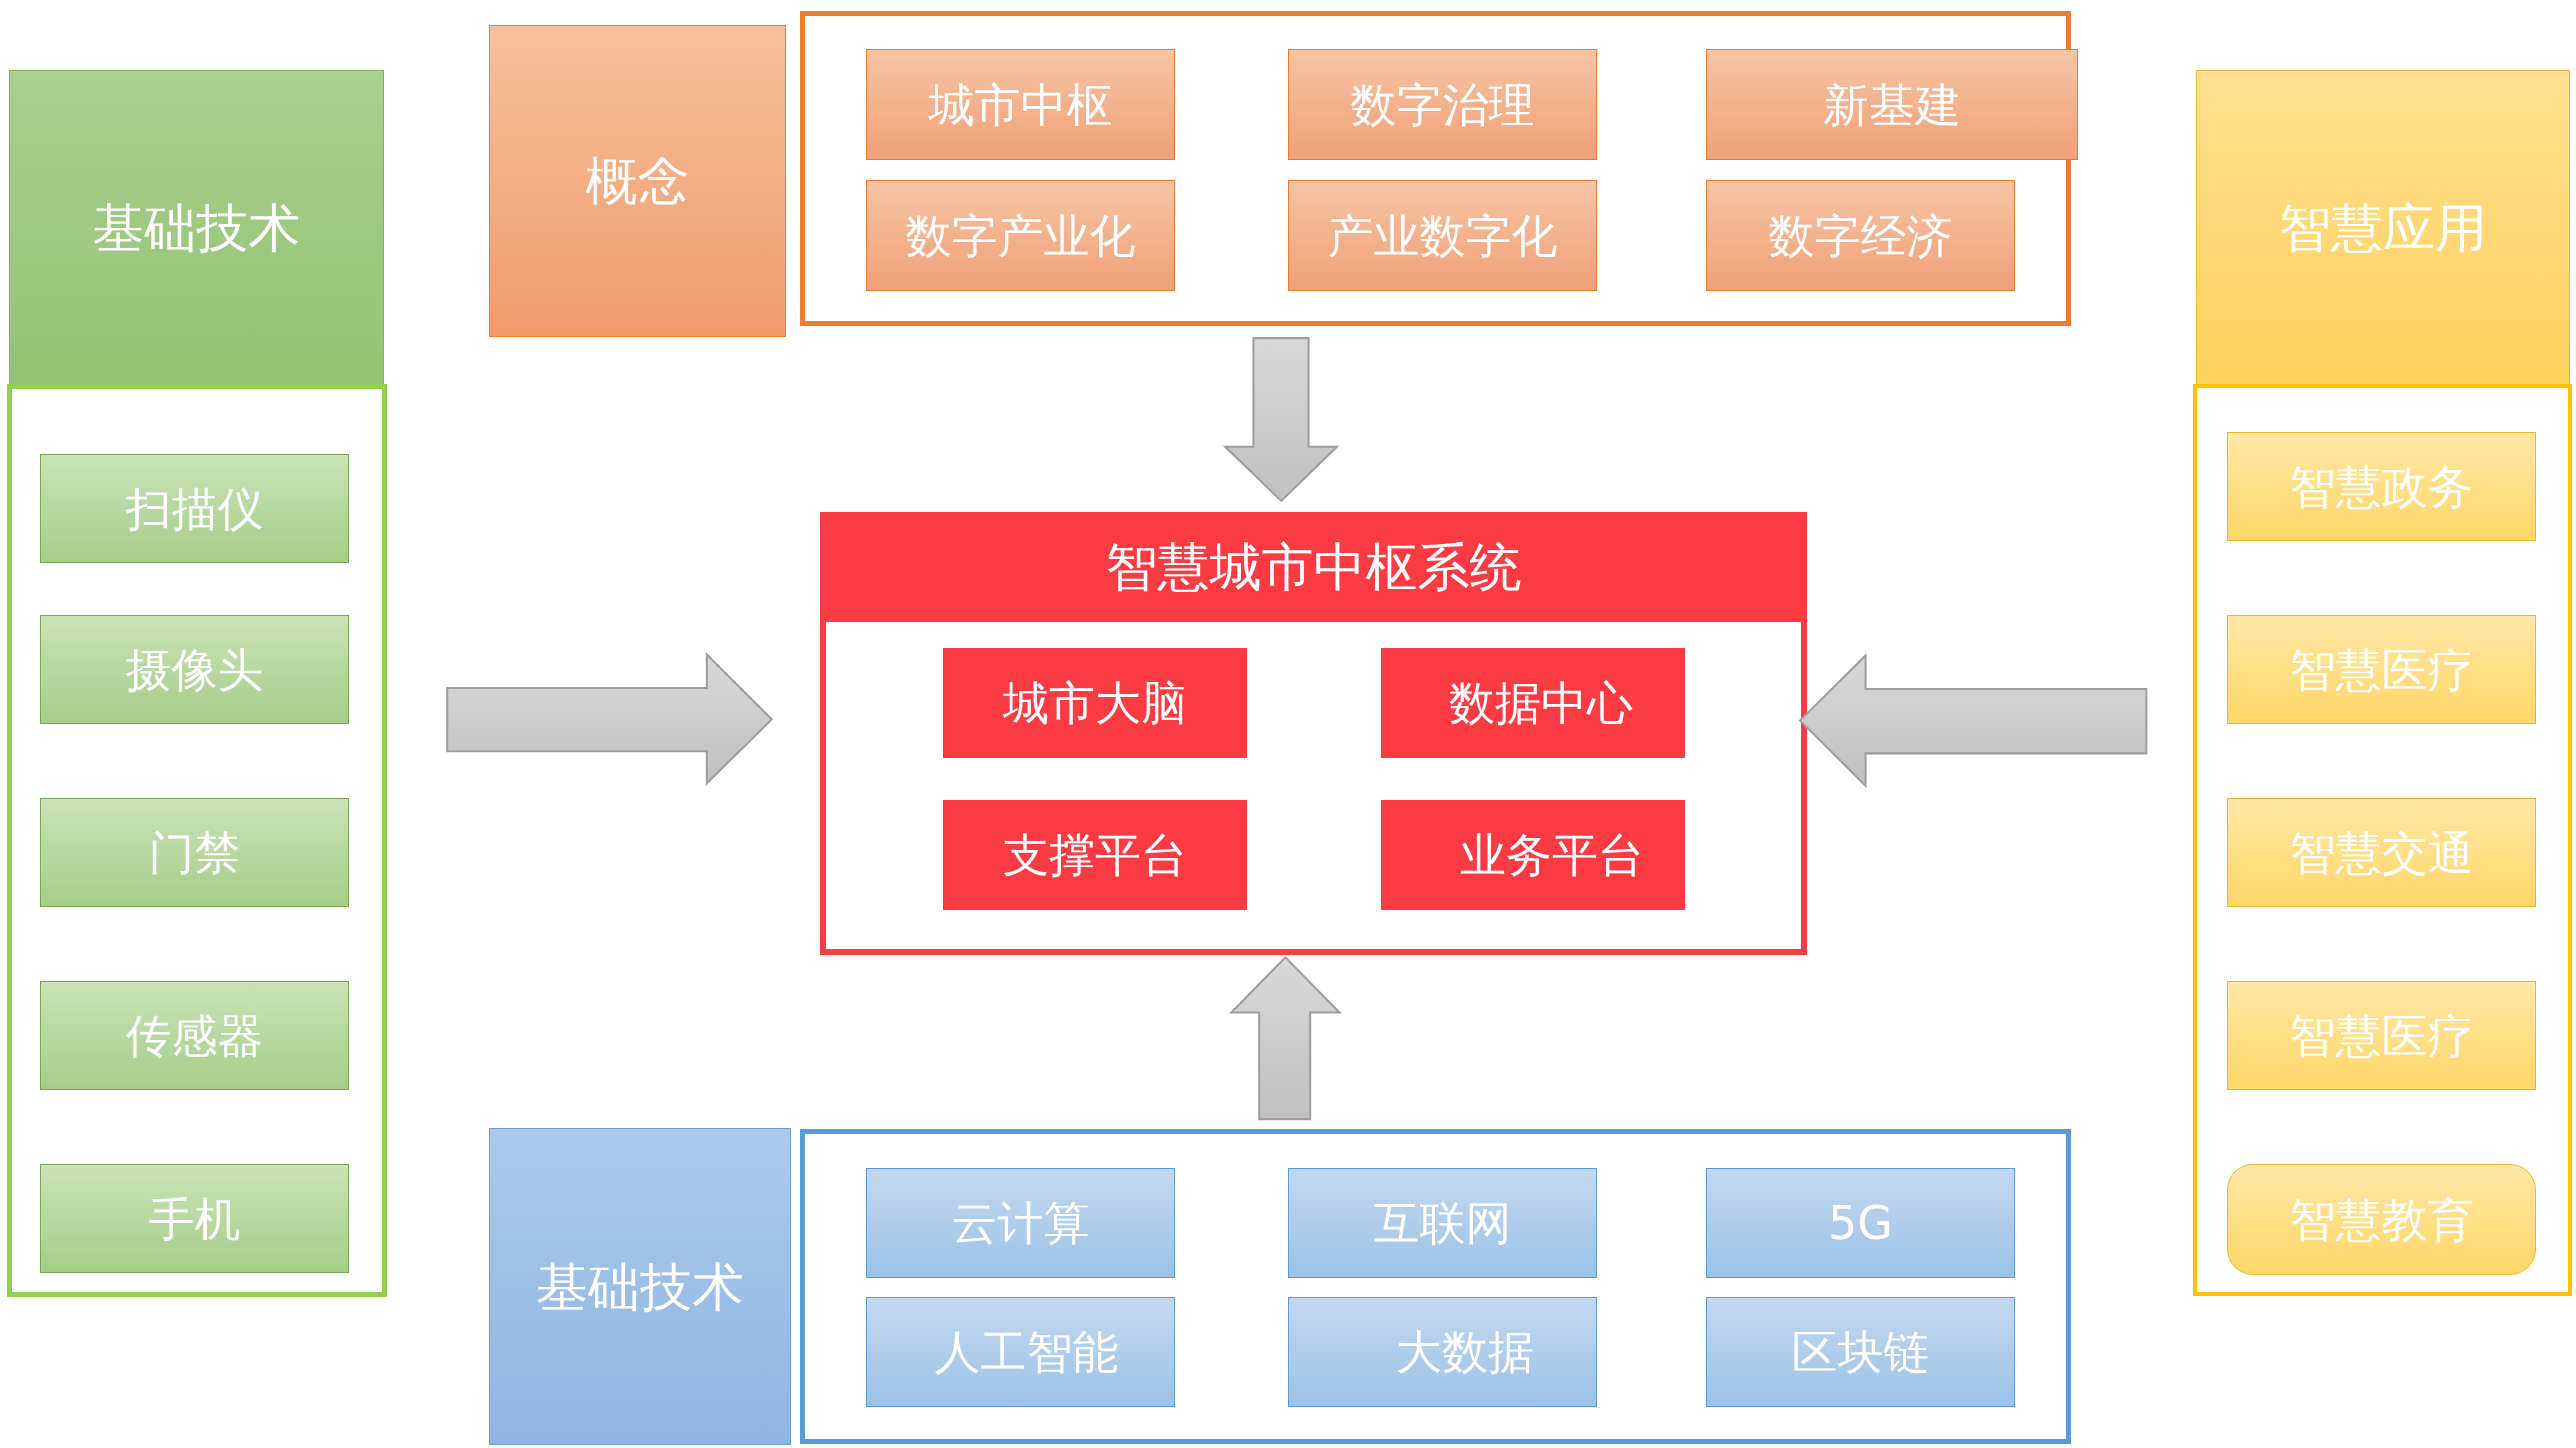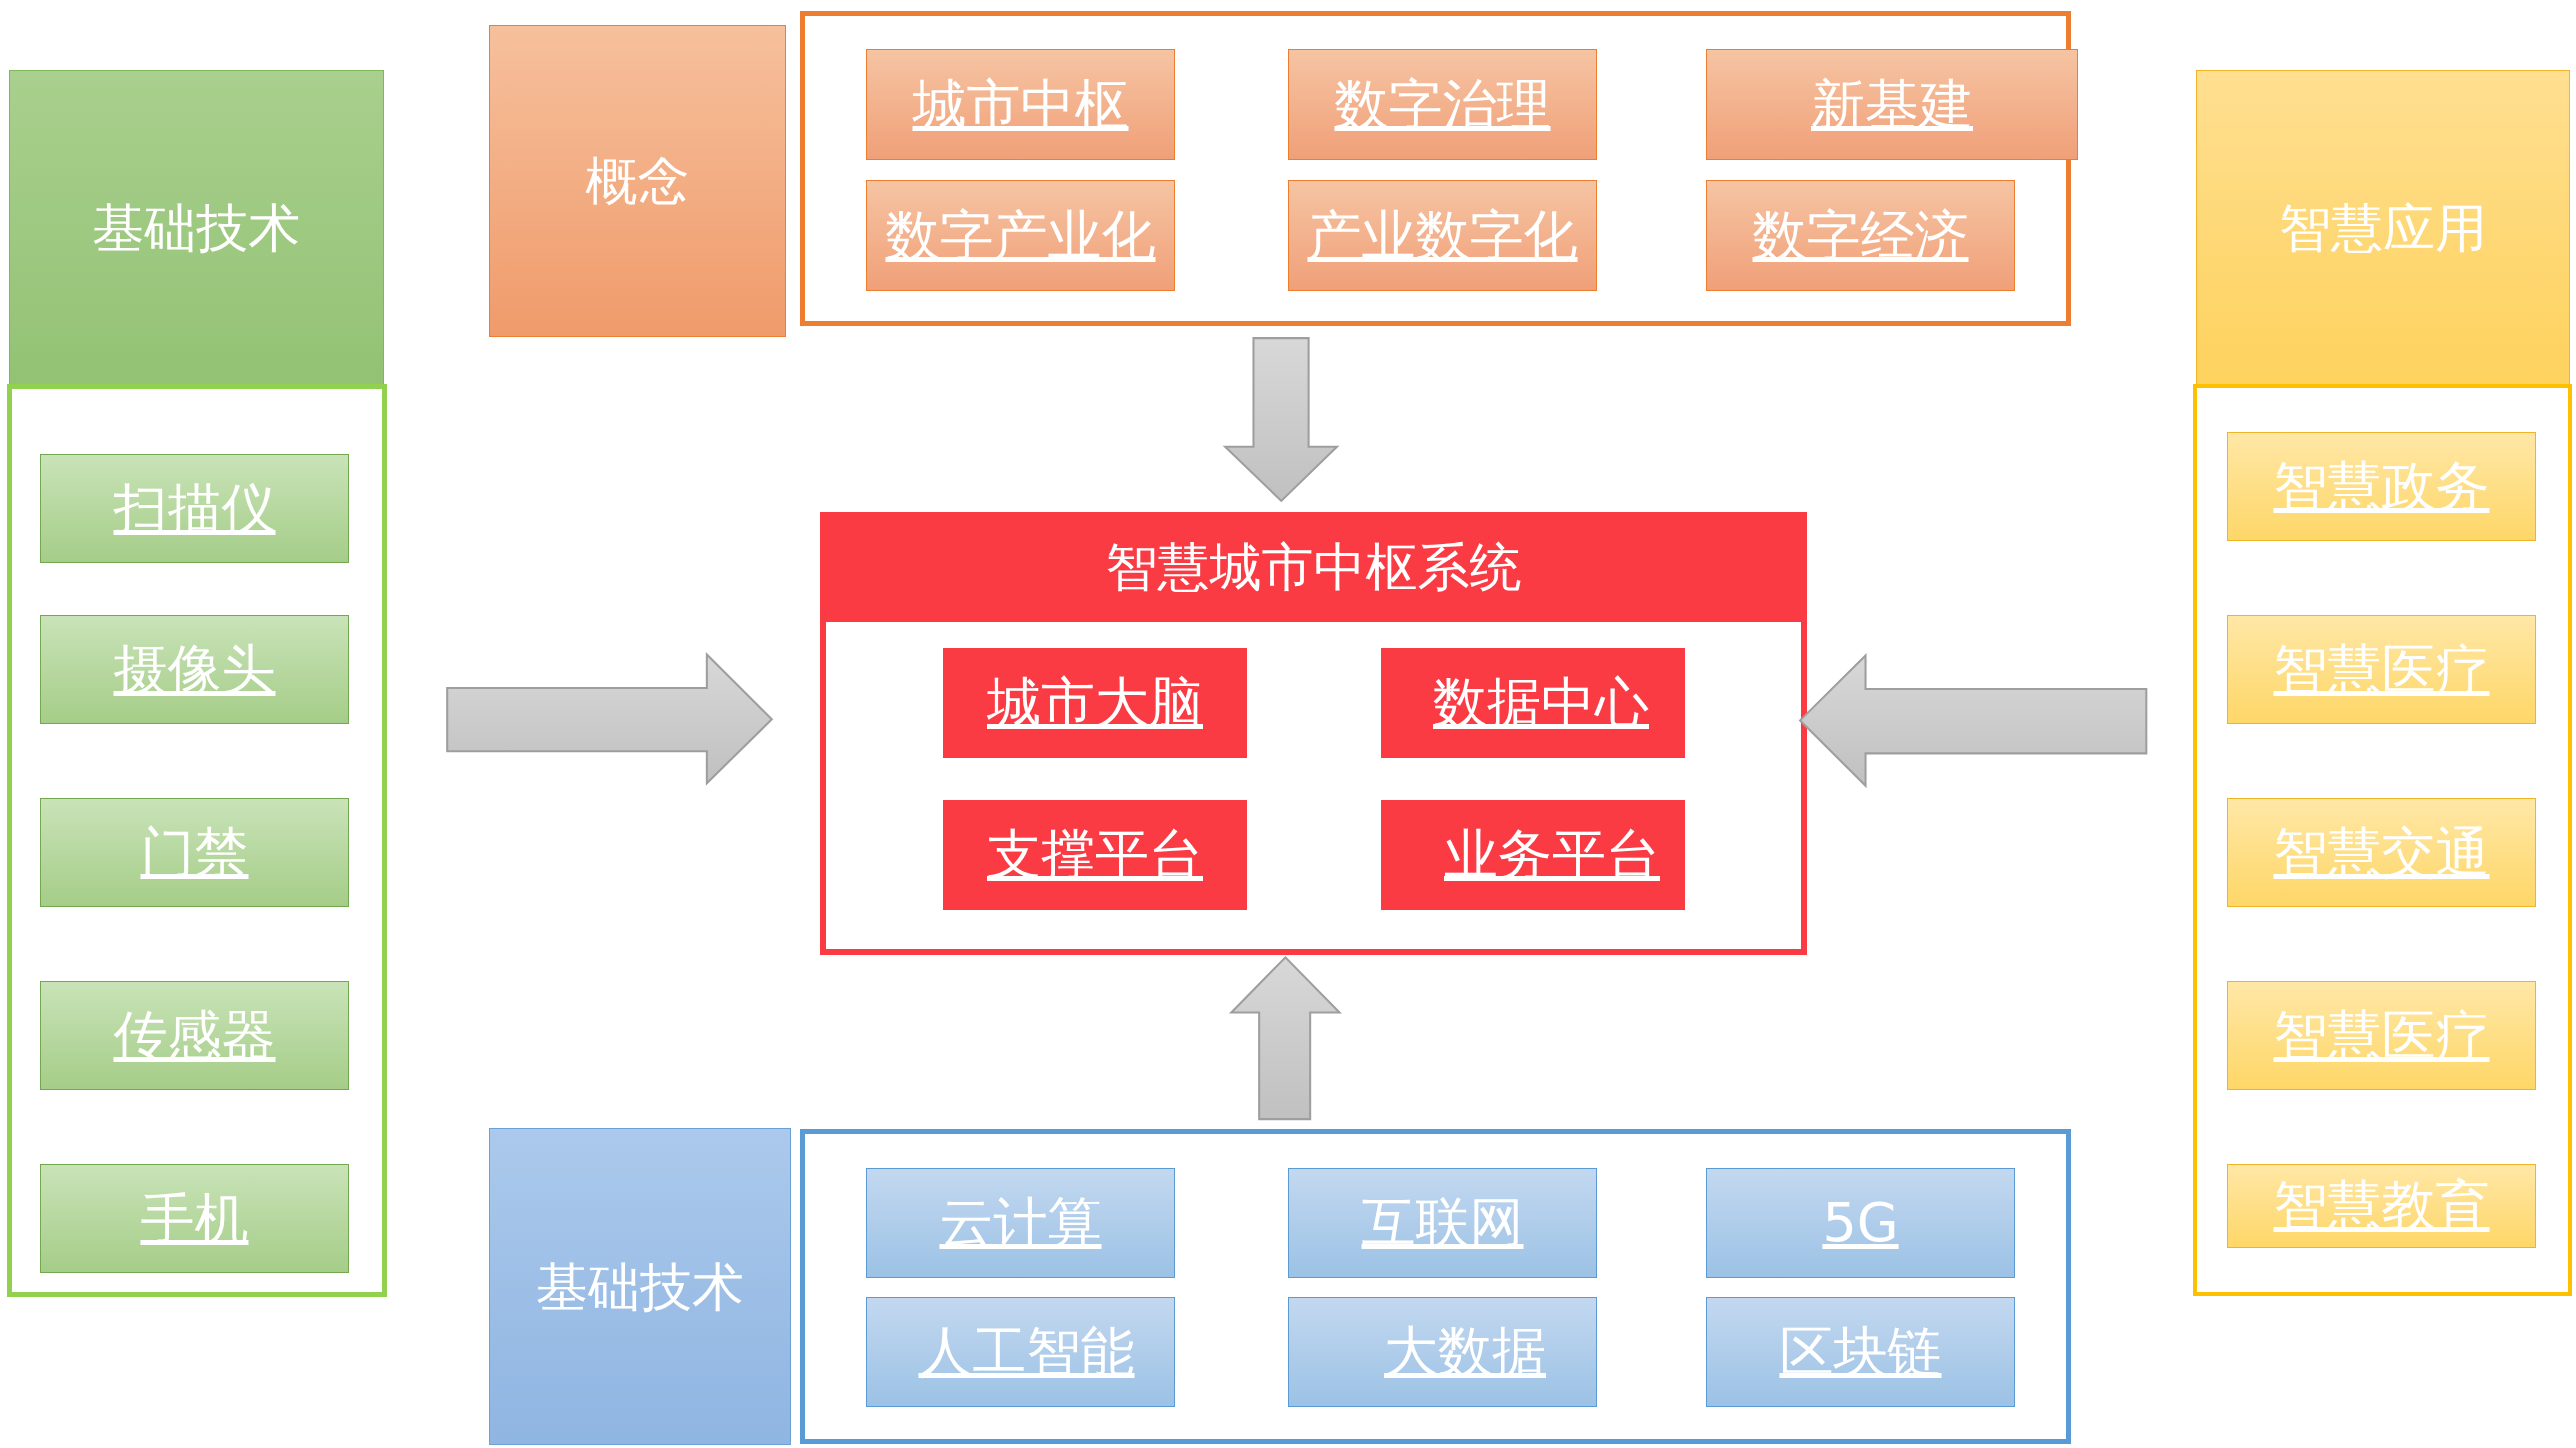--- a/index.html
+++ b/index.html
@@ -1,21 +1,21 @@
 <!DOCTYPE html>
 <html style="font-size:8.2px"><head>
 <meta charset="utf-8">
 <style>
   html,body{margin:0;padding:0;background:#ffffff;}
   body{width:2576px;height:1449px;font-family:"DejaVu Sans","Liberation Sans",sans-serif;}
   #canvas{position:relative;width:2576px;height:1449px;background:#ffffff;overflow:hidden;}
   .abs{position:absolute;box-sizing:border-box;}
   .cell{display:flex;align-items:center;justify-content:center;color:#ffffff;line-height:1;}
   .hdr-font{font-size:52px;}
-  .item-font{font-size:54px;text-decoration:underline;}
+  .item-font{font-size:46px;}
   .title-font{font-size:52px;}
 
   
   .green-header{background:linear-gradient(180deg,#a9d08e 0%,#93c274 100%);border:1.5px solid #7fb75a;}
   .green-panel{border:5.2px solid #92d050;background:#ffffff;}
   .green-item{background:linear-gradient(180deg,#c9e3b8 0%,#a5cd88 100%);border:1.5px solid #73a851;}
 
   
   .orange-label{background:linear-gradient(180deg,#f6c09c 0%,#f09b6b 100%);border:1.5px solid #ed7d31;margin-top:16px;}
   .orange-panel{border:5.2px solid #ed7d31;background:#ffffff;}
@@ -66,21 +66,21 @@
   <div class="abs cell item-font red-item" style="left:1381px;top:648px;width:304px;height:110px;padding-left:16px;">数据中心</div>
   <div class="abs cell item-font red-item" style="left:943px;top:800px;width:304px;height:110px;">支撑平台</div>
   <div class="abs cell item-font red-item" style="left:1381px;top:800px;width:304px;height:110px;padding-left:38px;">业务平台</div>
 
   <div class="abs cell hdr-font gold-header" style="left:2196px;top:70px;width:374px;height:315px;">智慧应用</div>
   <div class="abs gold-panel" style="left:2193px;top:384px;width:379px;height:912px;"></div>
   <div class="abs cell item-font gold-item" style="left:2227px;top:432px;width:309px;height:109px;">智慧政务</div>
   <div class="abs cell item-font gold-item" style="left:2227px;top:615px;width:309px;height:109px;">智慧医疗</div>
   <div class="abs cell item-font gold-item" style="left:2227px;top:798px;width:309px;height:109px;">智慧交通</div>
   <div class="abs cell item-font gold-item" style="left:2227px;top:981px;width:309px;height:109px;">智慧医疗</div>
-  <div class="abs cell item-font gold-item" style="left:2227px;top:1164px;width:309px;height:84px;">智慧教育</div>
+  <div class="abs cell item-font gold-item" style="left:2227px;top:1164px;width:309px;height:111px;border-radius:26px;">智慧教育</div>
 
   <div class="abs cell hdr-font blue-label" style="left:489px;top:1128px;width:302px;height:317px;">基础技术</div>
   <div class="abs blue-panel" style="left:800px;top:1129px;width:1271px;height:315px;"></div>
   <div class="abs cell item-font blue-item" style="left:866px;top:1168px;width:309px;height:110px;">云计算</div>
   <div class="abs cell item-font blue-item" style="left:1288px;top:1168px;width:309px;height:110px;">互联网</div>
   <div class="abs cell item-font blue-item" style="left:1706px;top:1168px;width:309px;height:110px;">5G</div>
   <div class="abs cell item-font blue-item" style="left:866px;top:1297px;width:309px;height:110px;padding-left:12px;">人工智能</div>
   <div class="abs cell item-font blue-item" style="left:1288px;top:1297px;width:309px;height:110px;padding-left:45px;">大数据</div>
   <div class="abs cell item-font blue-item" style="left:1706px;top:1297px;width:309px;height:110px;">区块链</div>
 

